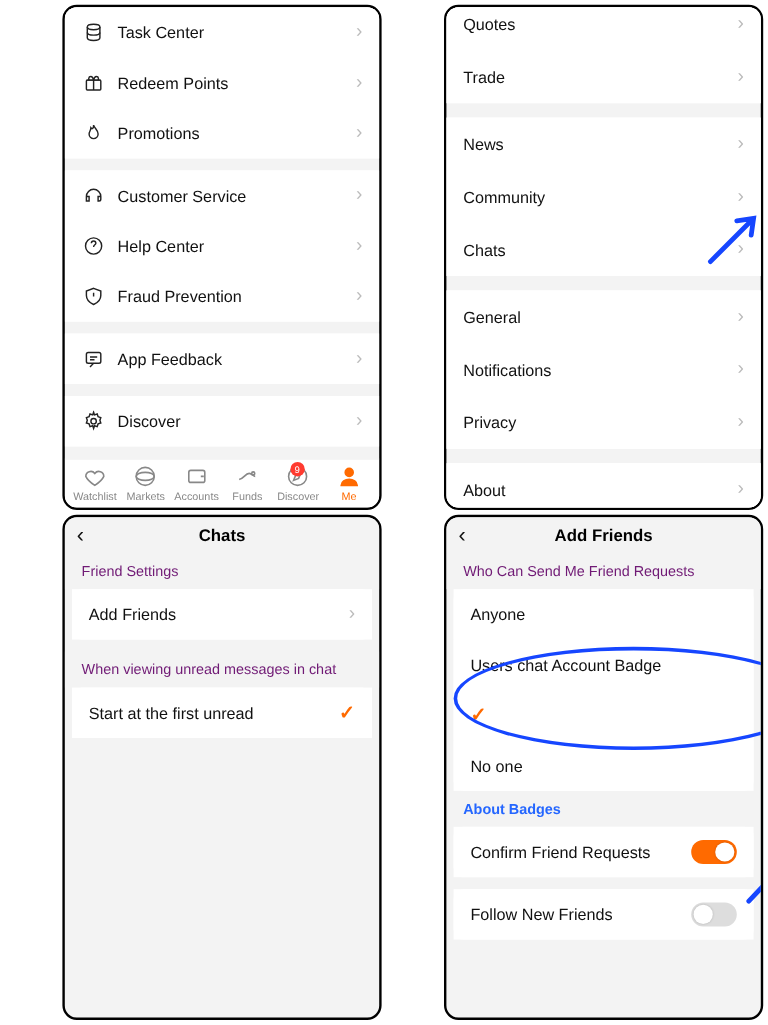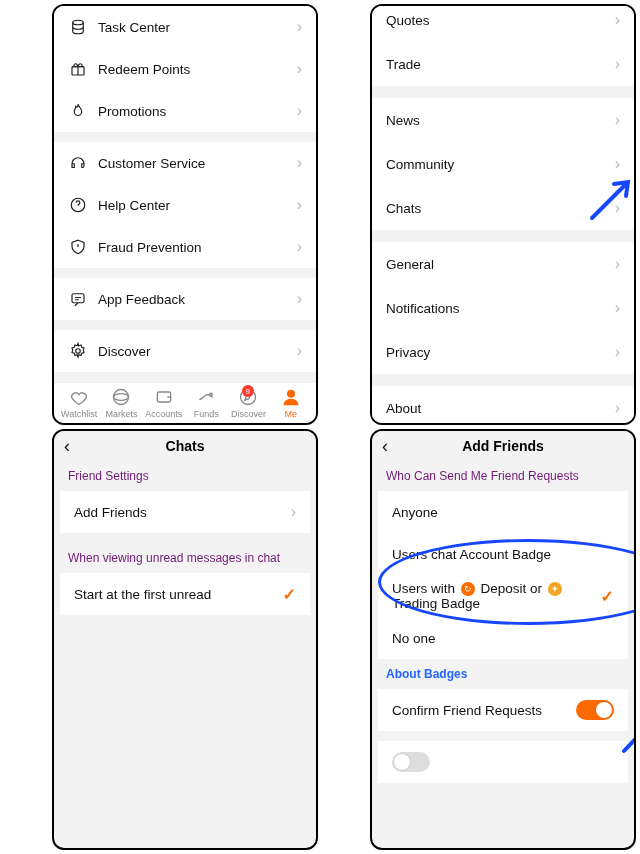--- a/index.html
+++ b/index.html
@@ -299,38 +299,38 @@
   </div>
   <div class="subh">Who Can Send Me Friend Requests</div>
   <div class="section" style="margin:0 6px; border-radius:8px;">
     <div class="row">
         <span class="label">Anyone</span>
       </div>
     <div class="row">
         <span class="label">Users chat Account Badge</span>
       </div>
     <div class="row">
-      <span class="label">Users with <span class="badge-circ dep">↻</span> Deposit or <span class="badge-circ trd">✦</span> Trading Badge</span>
       <span class="check">✓</span>
     </div>
     <div class="row">
         <span class="label">No one</span>
       </div>
   </div>
   <div class="link">About Badges</div>
   <div class="section" style="margin:0 6px 10px; border-radius:8px;">
     <div class="row">
         <span class="label">Confirm Friend Requests</span>
         <span class="toggle on">
           <span class="knob"></span>
         </span>
       </div>
   </div>
   <div class="section" style="margin:0 6px; border-radius:8px;">
     <div class="row">
+        <span class="label">Follow New Friends</span>
         <span class="toggle">
           <span class="knob"></span>
         </span>
       </div>
   </div>
   <div class="circ-anno" style="left:6px; top:108px; width:300px; height:86px; border-radius:150px/43px;"></div>
   <svg class="anno" style="left:244px; top:278px;" width="50" height="50">
       <path d="M8 42 L38 10 M27 10 L40 7 L39 20"></path>
     </svg>
 </div>

